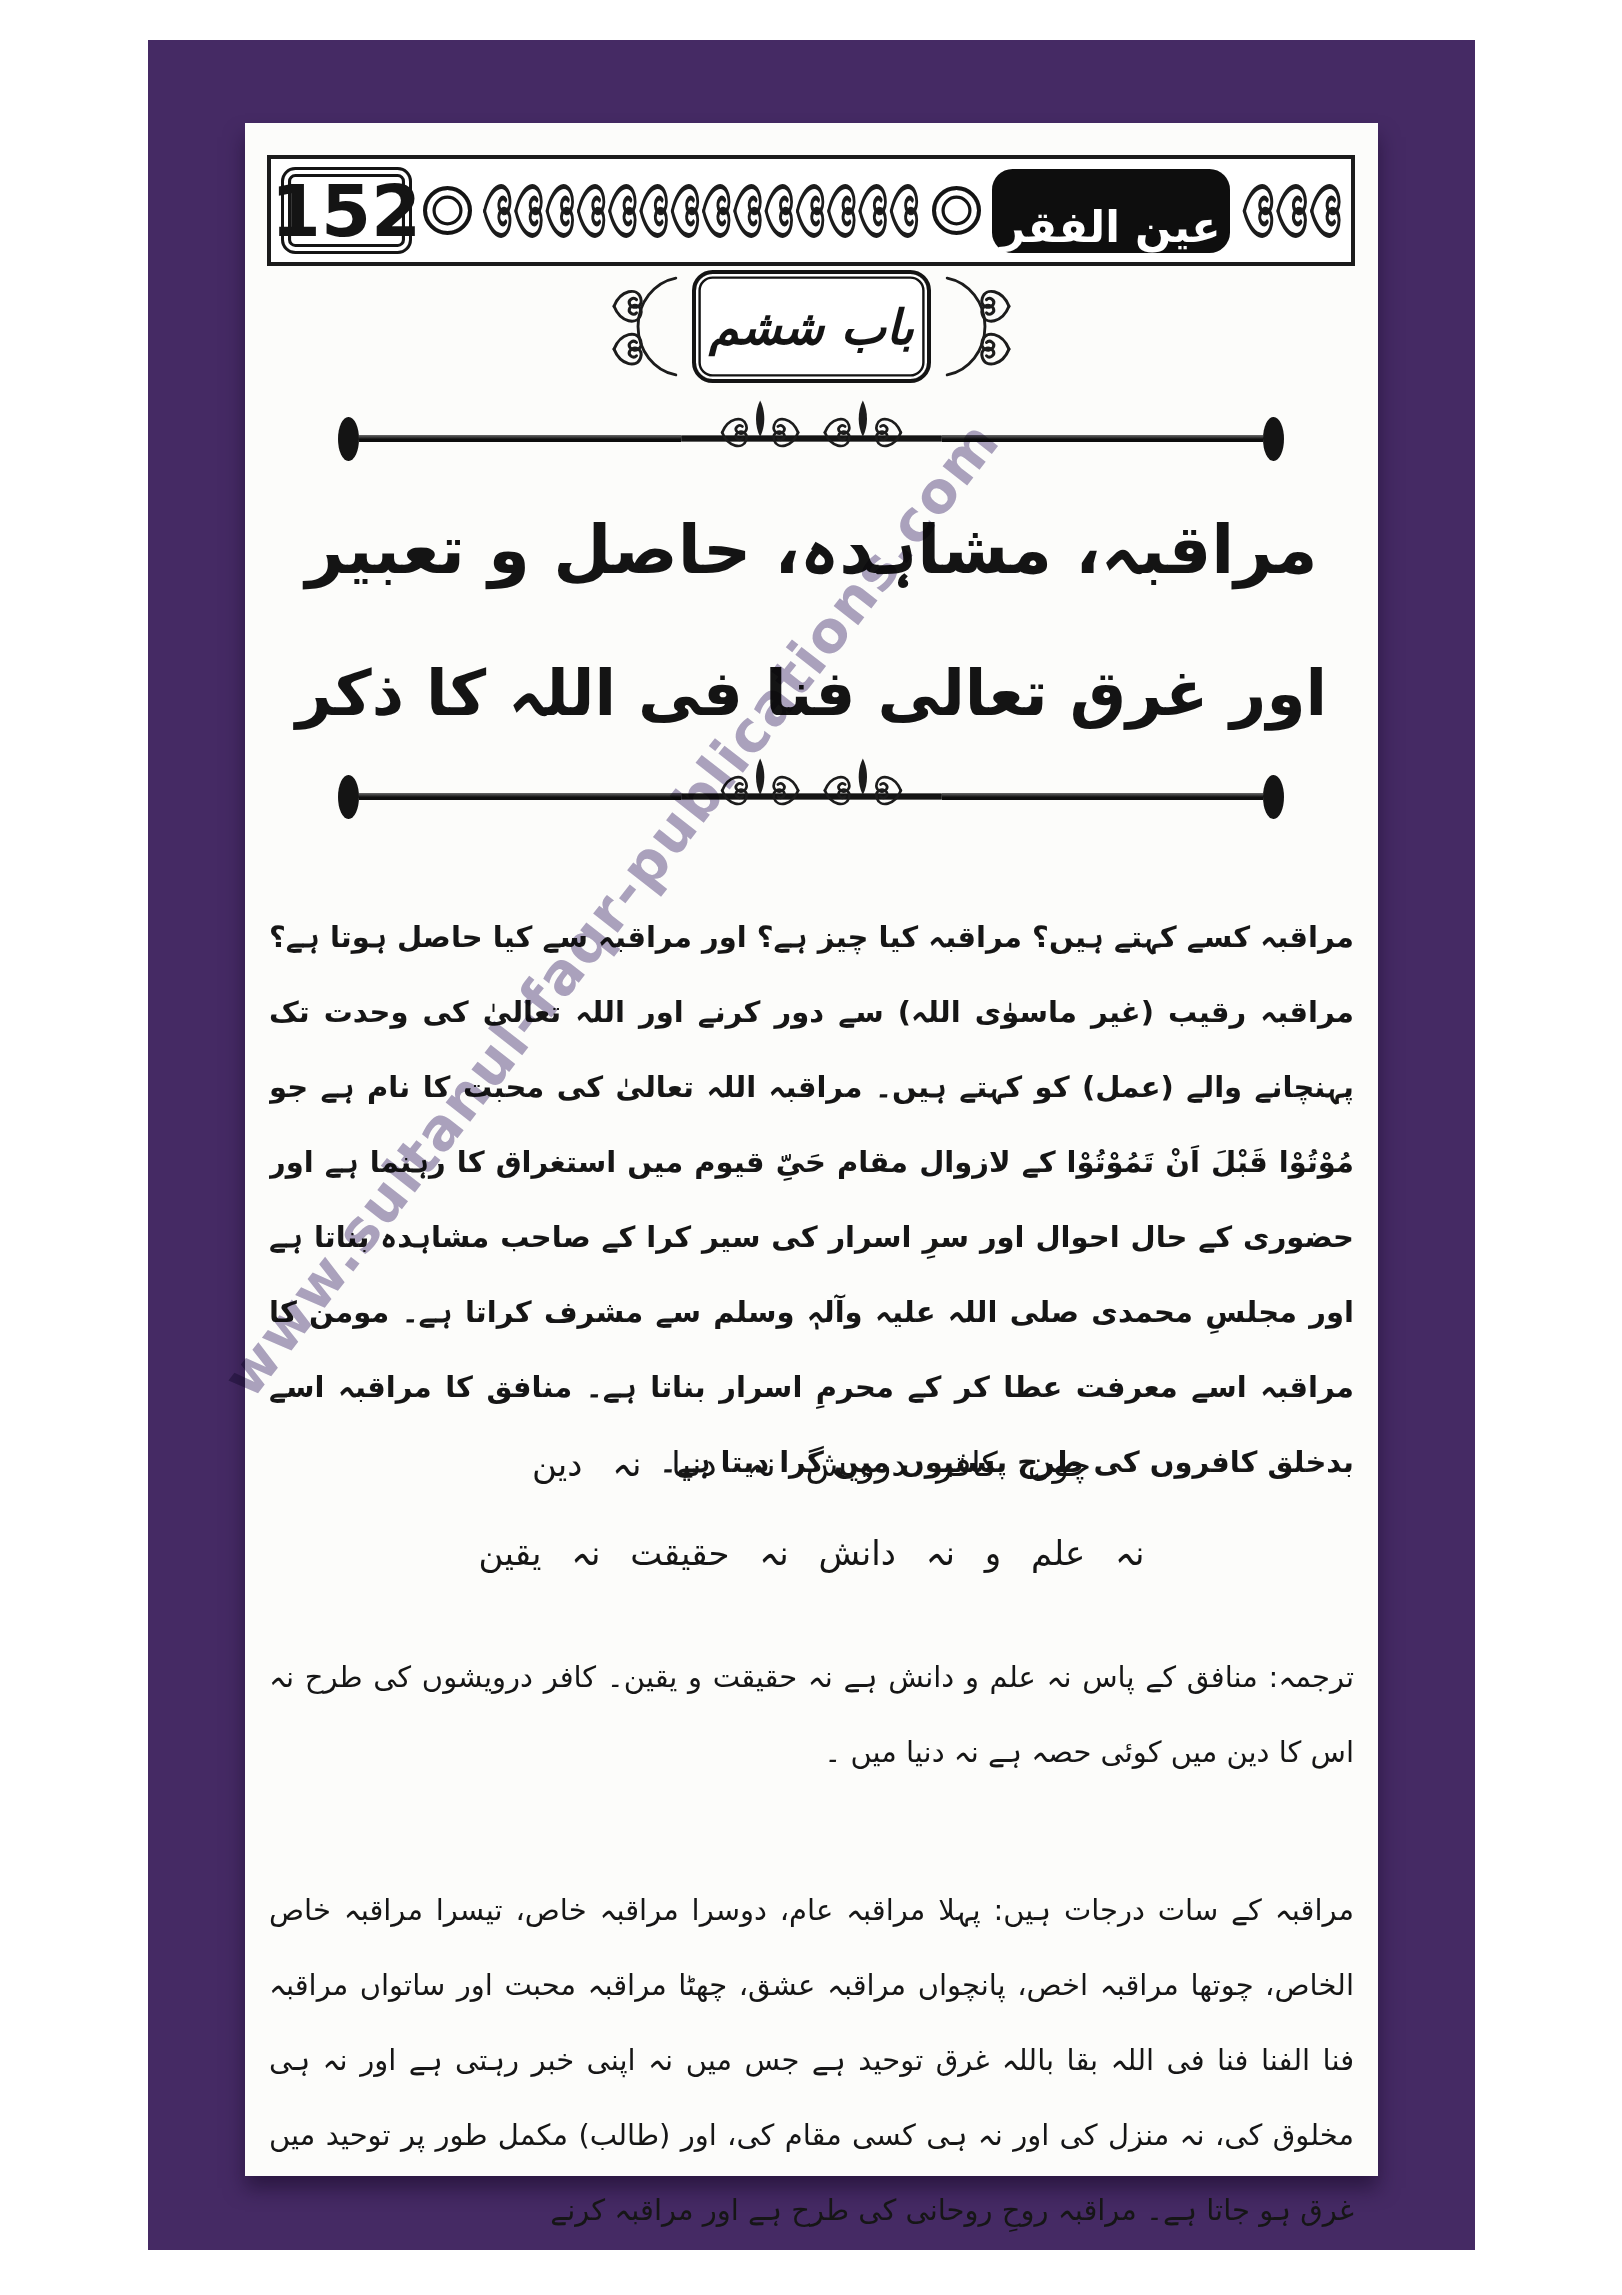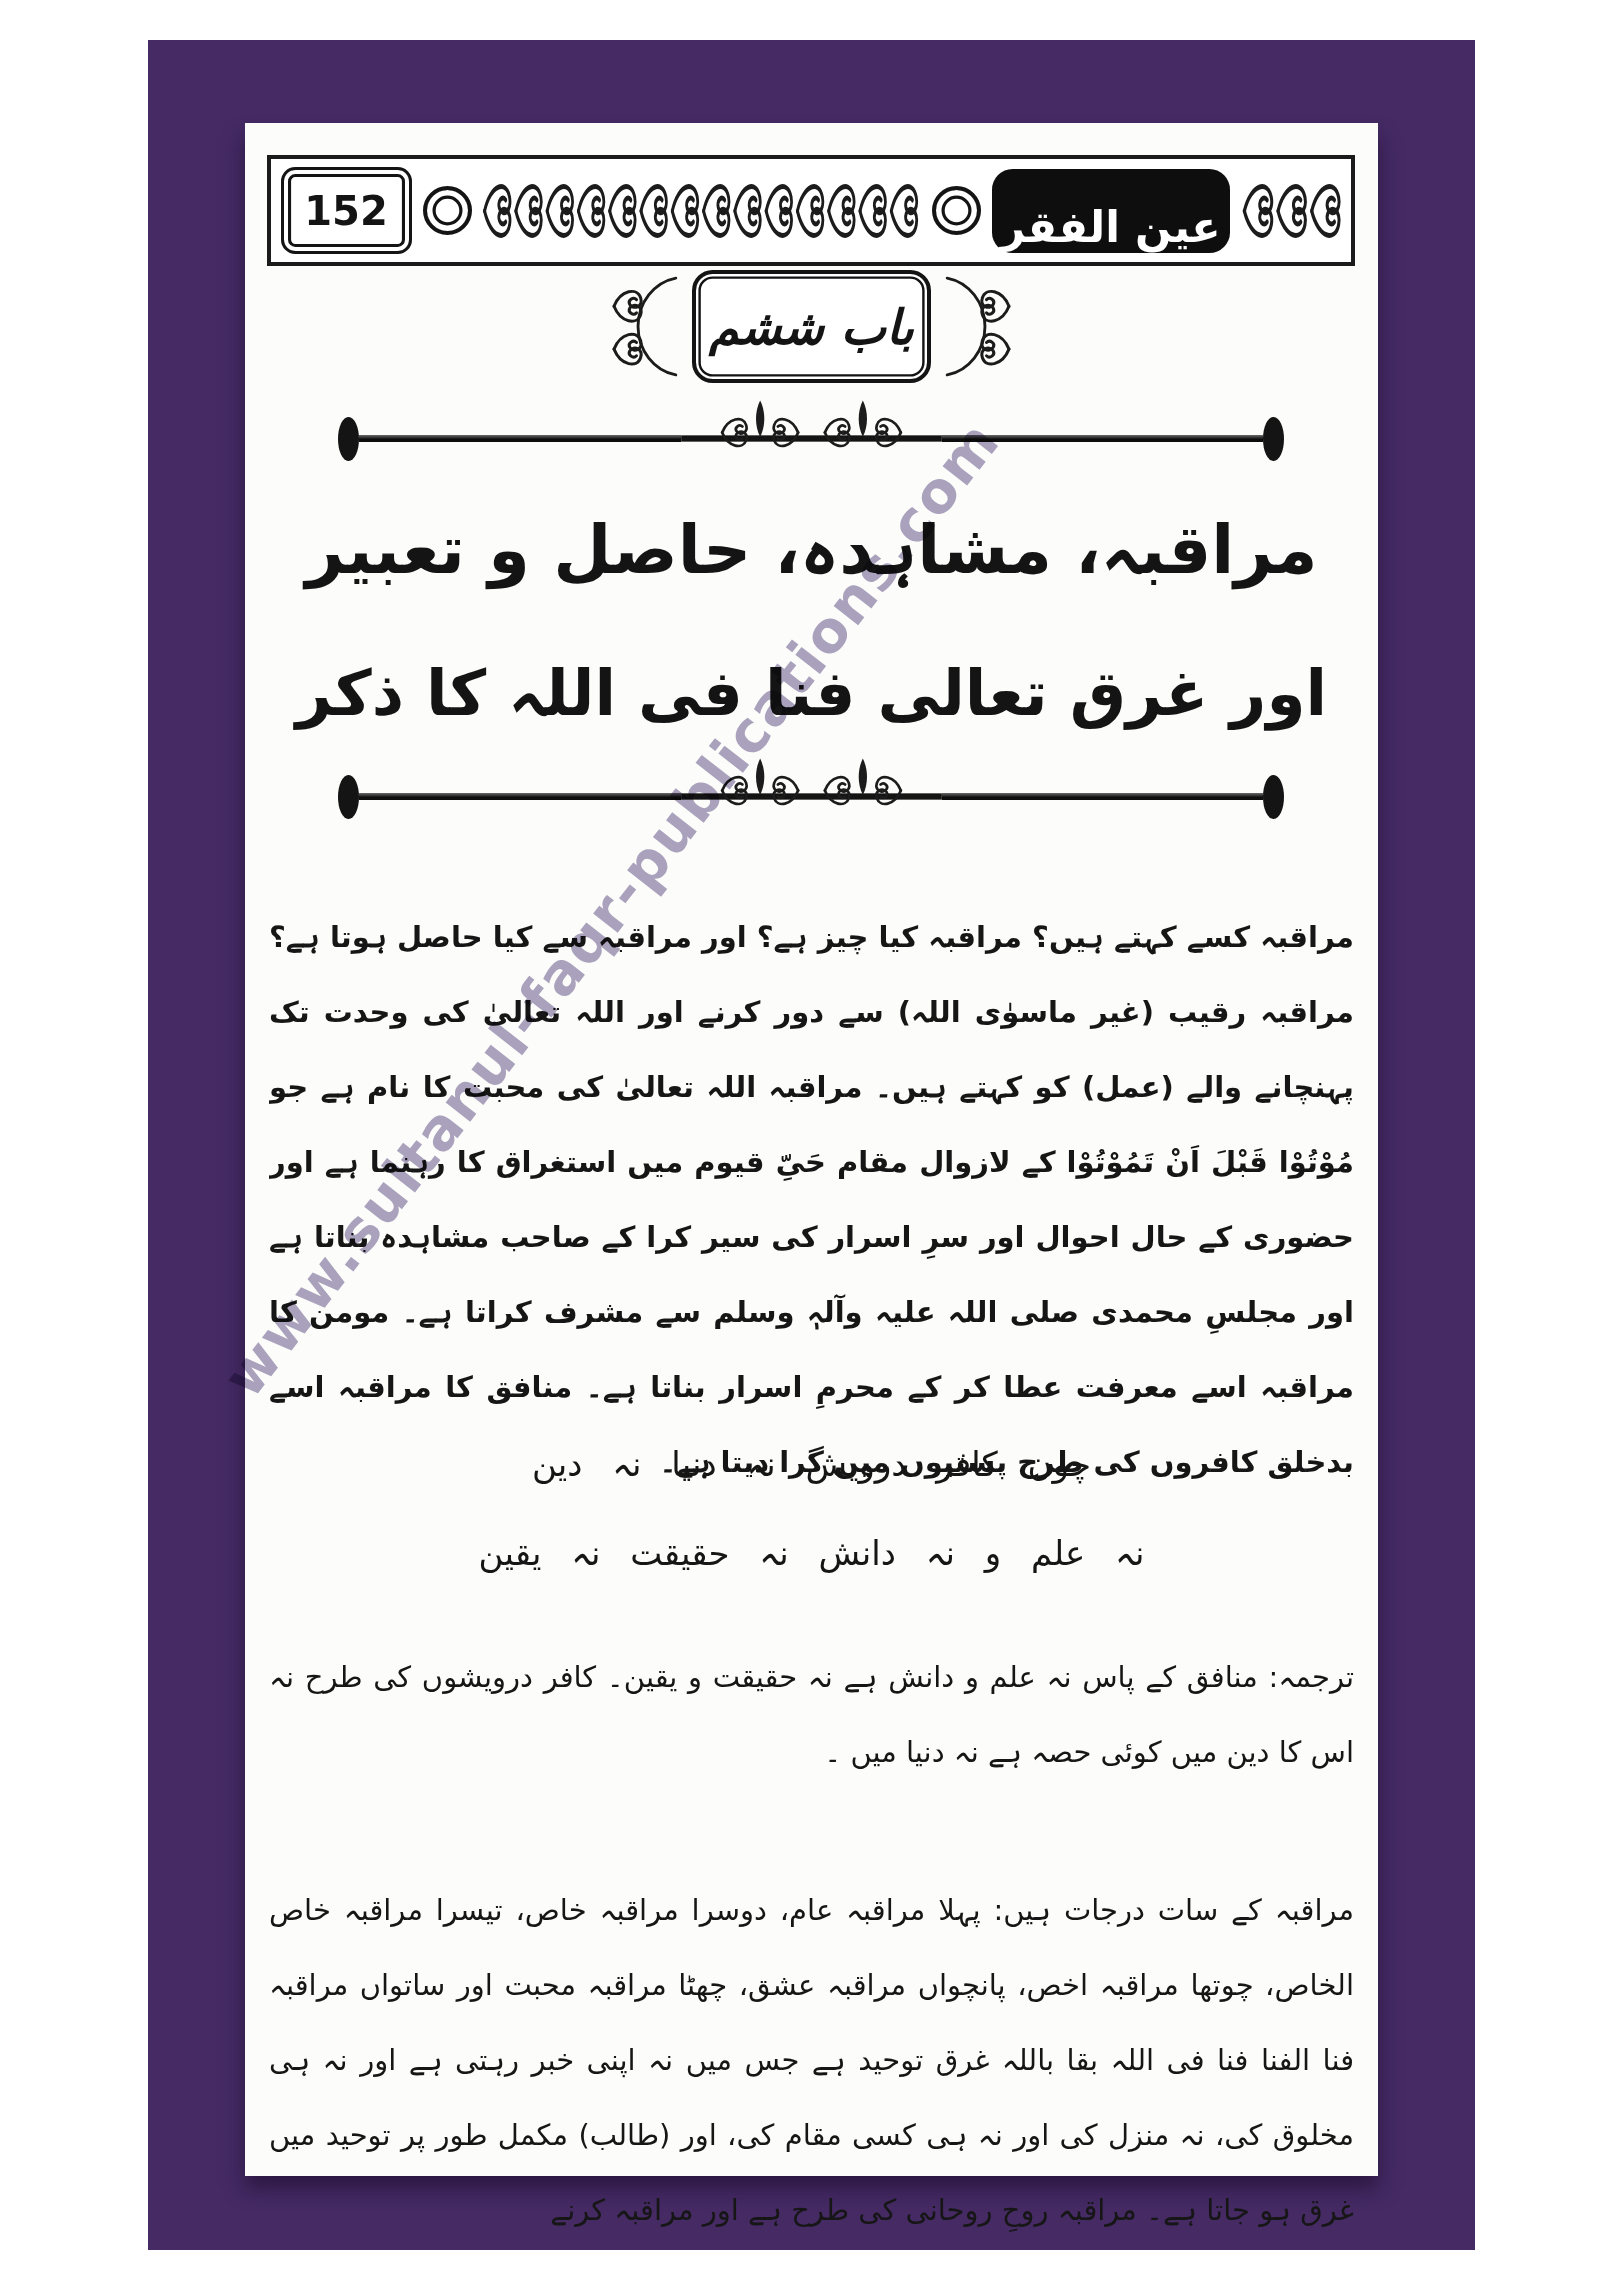--- a/index.html
+++ b/index.html
@@ -6,21 +6,21 @@
   .canvas{position:relative;width:1622px;height:2295px;background:#ffffff;overflow:hidden;
           font-family:"DejaVu Sans",sans-serif;color:#141414;}
   .frame{position:absolute;left:148px;top:40px;width:1327px;height:2210px;background:#452a64;}
   .sheet{position:absolute;left:97px;top:83px;width:1133px;height:2053px;background:#fcfcfa;
          box-shadow:0 12.7px 19px rgba(22,10,38,.55);}
   
   .band{position:absolute;left:22px;top:32px;width:1088px;height:111px;border:4px solid #1b1b1b;
         background:#ffffff;display:flex;align-items:center;gap:11px;padding:0 9.5px;box-sizing:border-box;}
   .pagenum{width:125px;height:81px;border:3.2px solid #141414;border-radius:14.3px;flex:0 0 auto;
            box-shadow:inset 0 0 0 4px #ffffff,inset 0 0 0 7.1px #141414;
-           display:flex;align-items:center;justify-content:center;font-size:40px;font-weight:bold;}
+           display:flex;align-items:center;justify-content:center;font-size:72px;font-weight:bold;}
   .ring{width:41px;height:41px;border-radius:50%;border:4.8px solid #141414;flex:0 0 auto;
         box-shadow:inset 0 0 0 5.5px #ffffff,inset 0 0 0 8.7px #141414;}
   .orn-band{flex:1 1 auto;height:82px;}
   .orn-tail{flex:0 0 auto;width:101px;height:82px;}
   .black-box{width:238px;height:84px;background:#0e0e0e;border-radius:20.6px;flex:0 0 auto;
              display:flex;align-items:center;justify-content:center;}
   .black-box span{color:#ffffff;font-size:43px;font-weight:bold;margin-top:32px;}
   
   .cartouche-row{position:absolute;top:144px;left:0;width:100%;display:flex;align-items:center;
                  justify-content:center;gap:12.7px;font-style:italic;}

